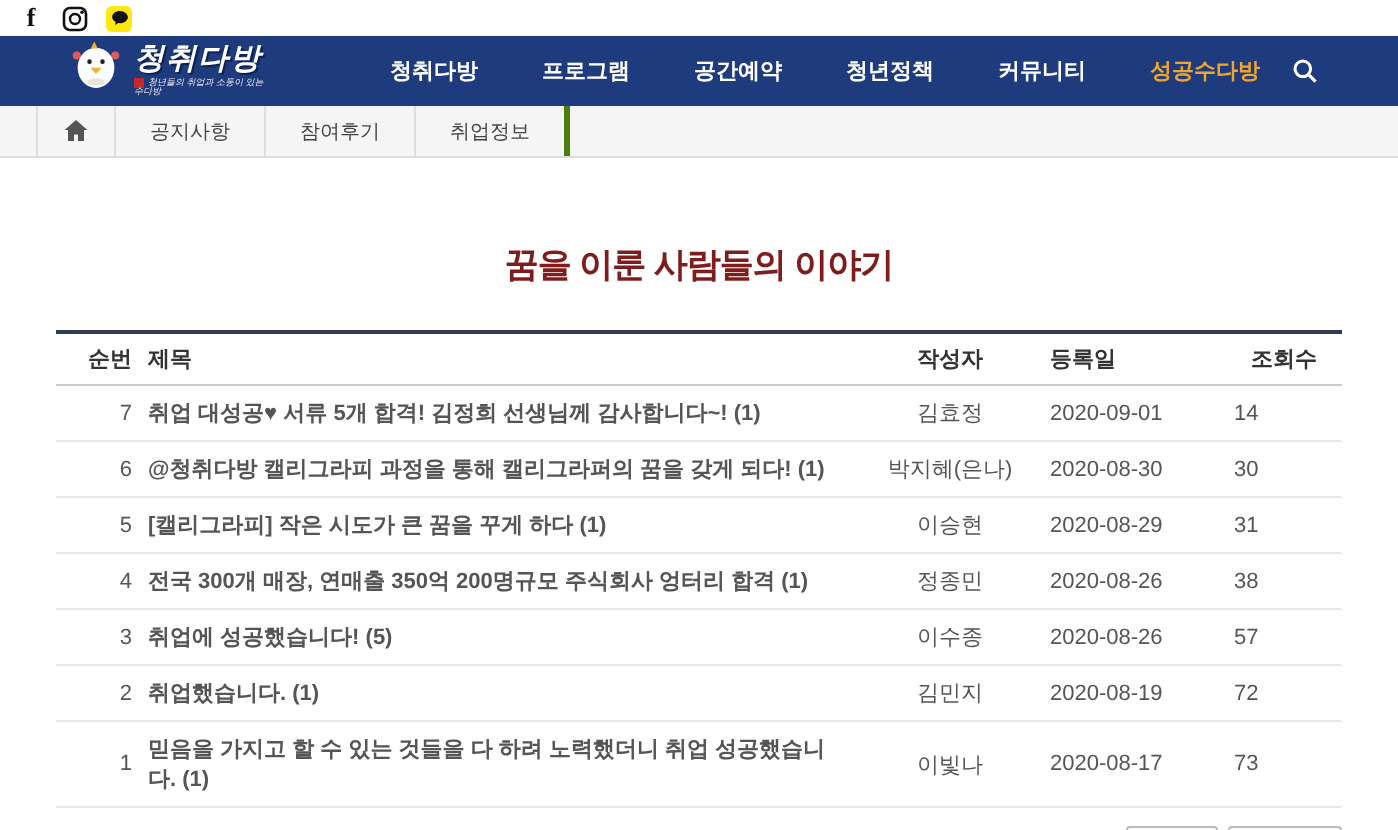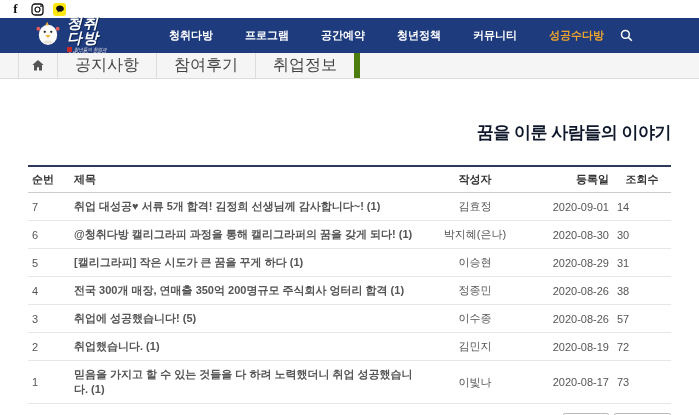--- a/index.html
+++ b/index.html
@@ -8,57 +8,57 @@
 
   
   .topbar { height: 18px; display: flex; align-items: center; gap: 9px; padding-left: 9px; }
   .social { display: inline-flex; align-items: center; justify-content: center;
     width: 13px; height: 13px; cursor: pointer; }
   .fb { font-family: "Liberation Serif", serif; font-weight: bold; font-size: 13px; color: #111; }
   .kakao { background: #ffe812; border-radius: 3px; }
 
   
   .navbar { height: 35px; background: #1e3b7d; display: flex; align-items: center;
-    padding: 0 66px 0 34px; }
+    padding: 0 40px 0 34px; }
   .logo { display: flex; align-items: center; gap: 5px; cursor: pointer; }
   .logo-txt { display: flex; flex-direction: column; line-height: 1; }
   .logo-title { color: #fff; font-size: 15px; font-weight: bold; font-style: italic;
     letter-spacing: 1px; text-shadow: 1px 1px 0 #0d2250; }
   .logo-tagline { color: #f0e9e9; font-size: 4.5px; font-style: italic; margin-top: 2px; }
   .logo-tagline::before { content:""; display:inline-block; width:5px; height:5px;
     background:#c62828; margin-right:2px; vertical-align: middle; }
   .menu { display: flex; align-items: center; margin-left: 44px; flex: 1; }
   .menu-item { color: #fff; font-size: 11px; font-weight: bold; padding: 0 16px;
     cursor: pointer; white-space: nowrap; }
   .menu-item.active { color: #efa42e; }
   .nav-search { margin-left: auto; cursor: pointer; display: inline-flex; }
 
   
   .subnav { height: 26px; background: #f5f5f5; border-bottom: 1px solid #ddd;
-    display: flex; align-items: stretch; padding-left: 18px; font-size: 16px; color: #444; }
+    display: flex; align-items: stretch; padding-left: 18px; font-size: 10px; color: #444; }
   .subnav-cell { display: flex; align-items: center; padding: 0 17px;
     border-left: 1px solid #ddd; cursor: pointer; }
-  .subnav-cell:last-child { border-right: 6px solid #4d7c0f; }
+  .subnav-cell:last-child { border-right: 3px solid #4d7c0f; }
   .subnav-home { padding: 0 13px; }
 
   
   .container { width: 643px; margin: 0 auto; }
-  .page-title { text-align: right; font-size: 17px; font-weight: bold; color: #0f172a;
+  .page-title { text-align: center; font-size: 17px; font-weight: bold; color: #7f1d1d;
     margin: 42px 0 21px; letter-spacing: -0.5px; }
 
   table.board { width: 100%; border-collapse: collapse; border-top: 2px solid #2e3a5c; }
   table.board th { font-size: 11px; color: #333; font-weight: bold;
     padding: 5px 4px; border-bottom: 1px solid #ccc; }
   table.board td { font-size: 11px; color: #555; padding: 6px 4px;
     border-bottom: 1px solid #e7e7e7; }
-  .col-no    { width: 42px; text-align: left; }
+  .col-no    { width: 42px; text-align: right; }
   .col-title { text-align: left; font-weight: bold; }
   td.col-title { cursor: pointer; }
   .col-author{ width: 92px; text-align: center; }
-  .col-date  { width: 92px; text-align: right; }
+  .col-date  { width: 92px; text-align: left; }
   .col-views { width: 58px; }
 
   .actions { display: flex; justify-content: flex-end; gap: 5px; margin-top: 9px; }
   .btn { background: #fff; border: 1px solid #bbb; border-radius: 2px; color: #555;
     font-size: 11px; padding: 5px 11px; cursor: pointer;
     font-family: "Liberation Sans", sans-serif; }
 </style>
 </head>
 <body>
 

